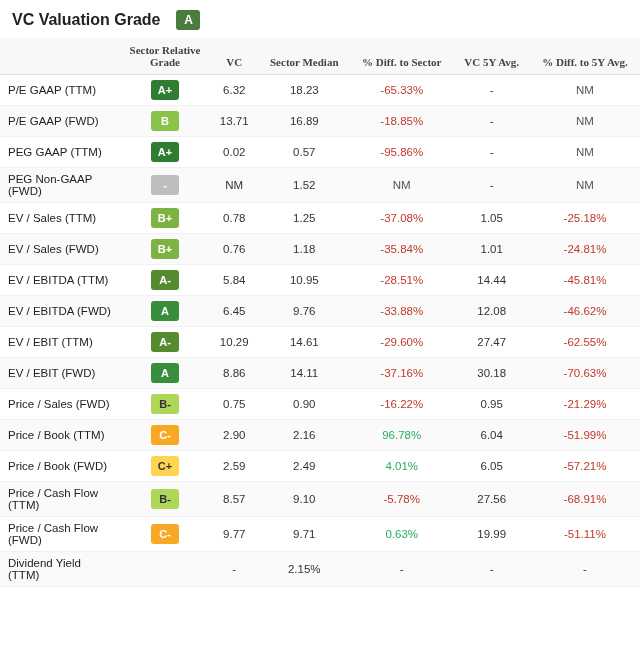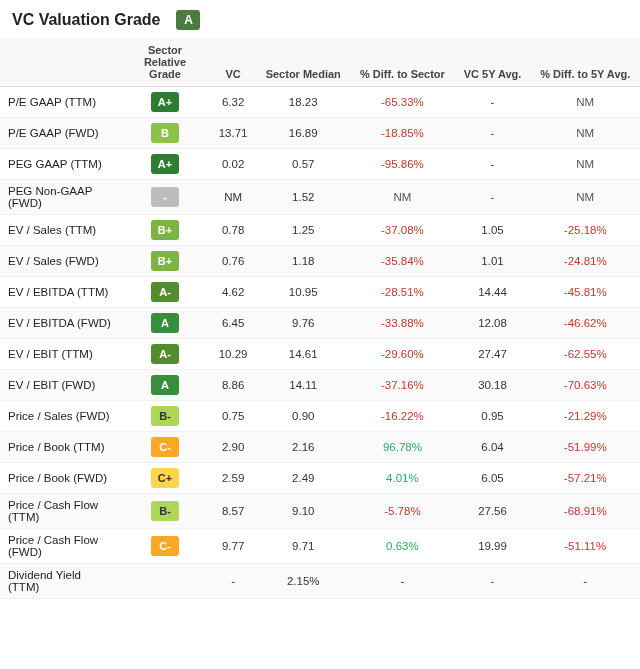--- a/index.html
+++ b/index.html
@@ -40,20 +40,21 @@
     }
     thead tr th {
       background: #f8f8f8;
       padding: 6px 8px;
       text-align: center;
       font-weight: 600;
       color: #444;
       border-bottom: 1px solid #e0e0e0;
       font-size: 11px;
       vertical-align: bottom;
+      font-family: Liberation Serif, serif;
     }
     thead tr th:first-child {
       text-align: left;
       width: 120px;
     }
     thead tr th.col-sector-relative {
       width: 90px;
     }
     tbody tr td {
       padding: 5px 8px;
@@ -167,21 +168,21 @@
         <td><span class="metric-badge badge-b-plus">B+</span></td>
         <td>0.76</td>
         <td>1.18</td>
         <td class="negative">-35.84%</td>
         <td>1.01</td>
         <td class="negative">-24.81%</td>
       </tr>
       <tr>
         <td>EV / EBITDA (TTM)</td>
         <td><span class="metric-badge badge-a-minus">A-</span></td>
-        <td>4.62</td>
+        <td>5.84</td>
         <td>10.95</td>
         <td class="negative">-28.51%</td>
         <td>14.44</td>
         <td class="negative">-45.81%</td>
       </tr>
       <tr>
         <td>EV / EBITDA (FWD)</td>
         <td><span class="metric-badge badge-a">A</span></td>
         <td>6.45</td>
         <td>9.76</td>

